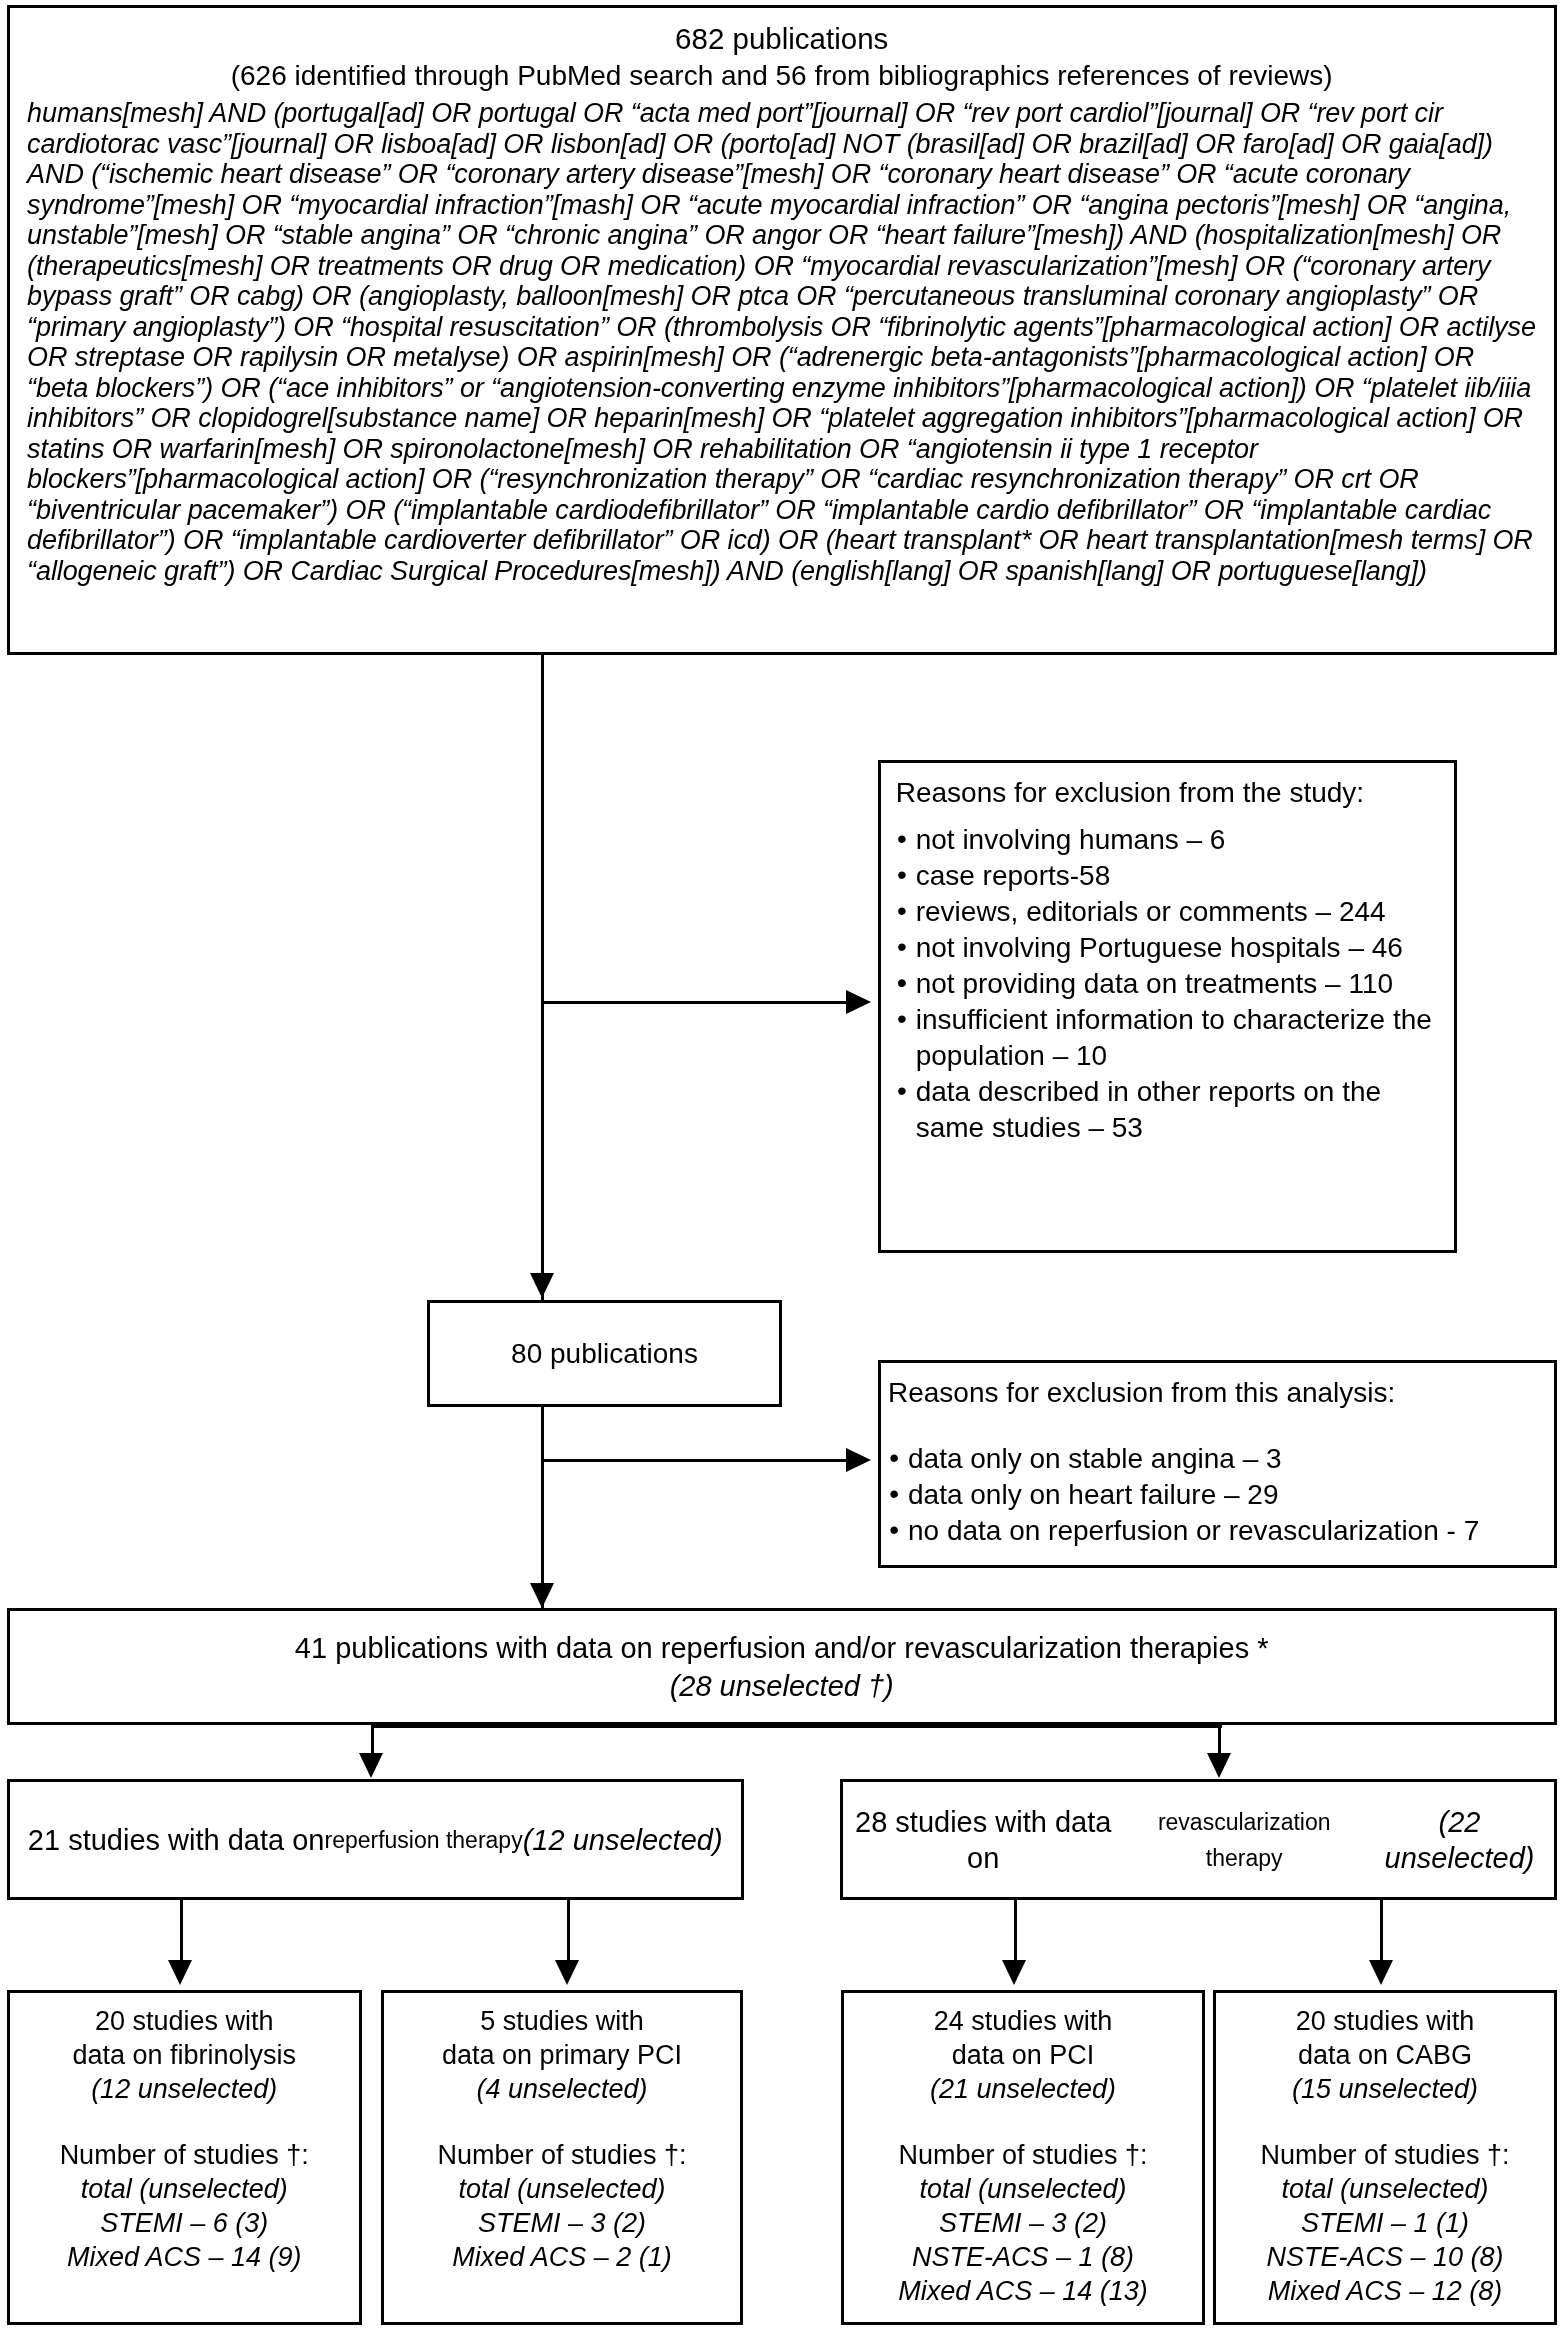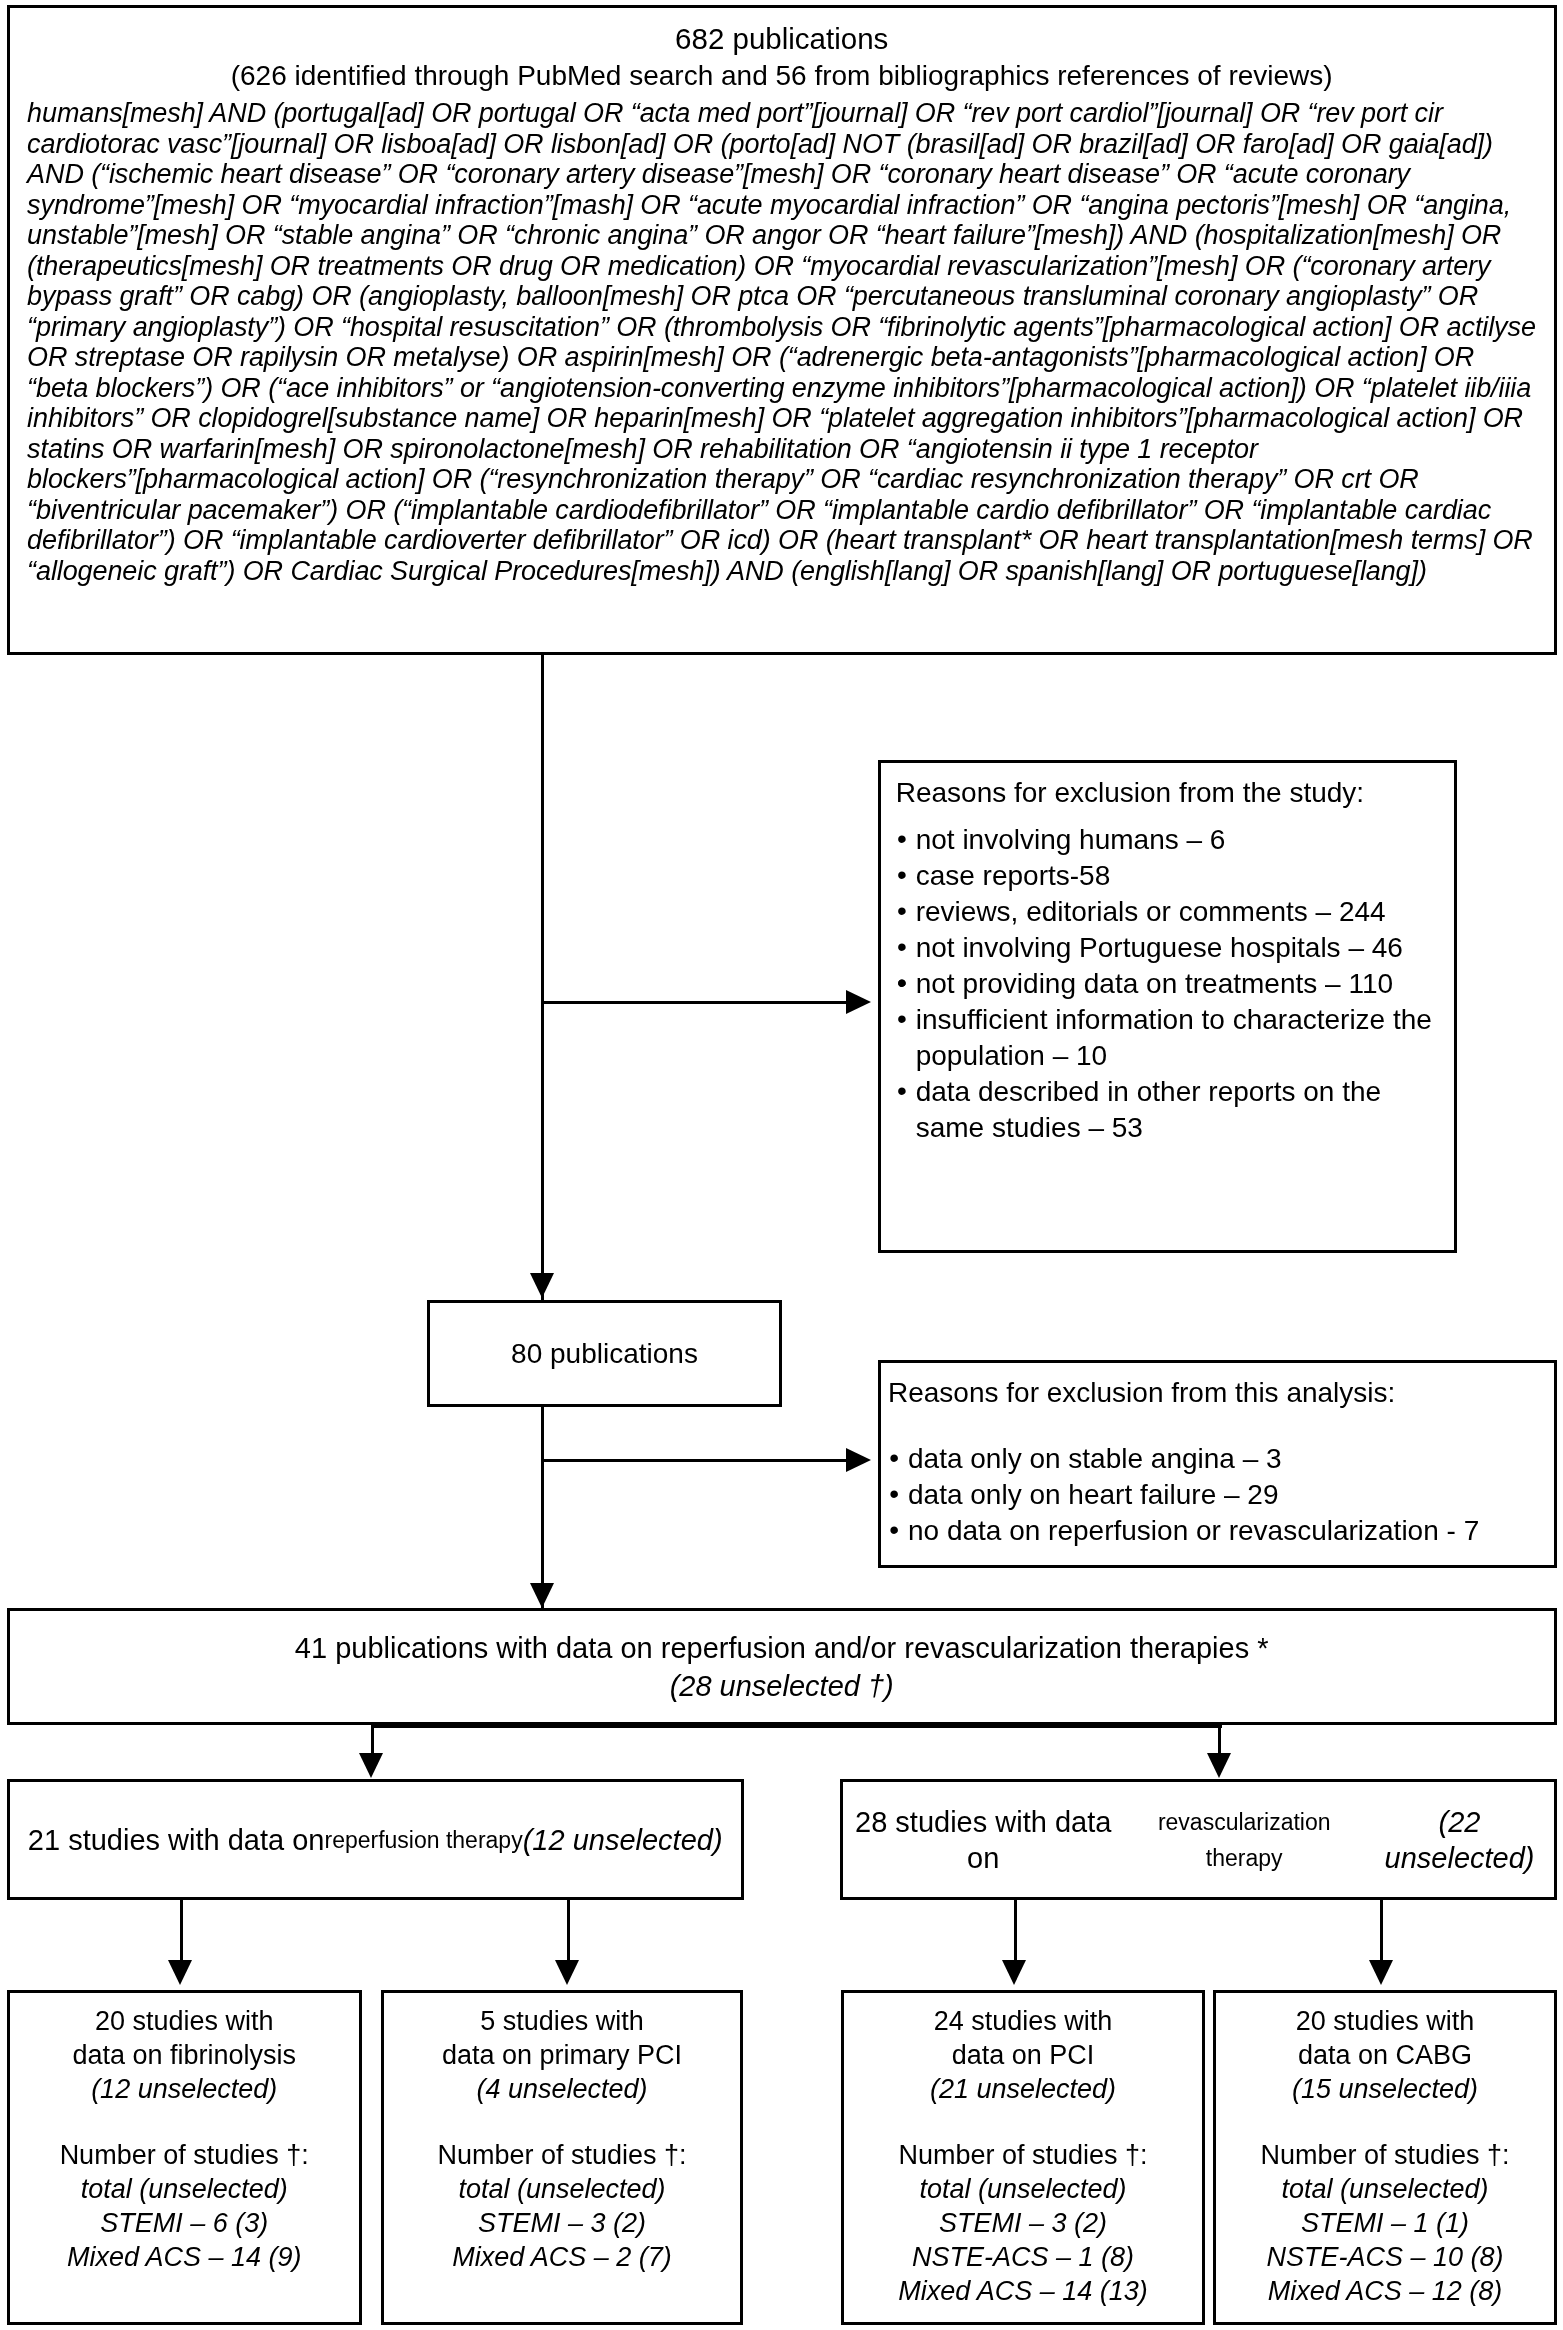--- a/index.html
+++ b/index.html
@@ -276,21 +276,21 @@
   </div>
 
   <div class="box leaf-box" id="primary-pci-box">
     <div class="l">5 studies with</div>
     <div class="l">data on primary PCI</div>
     <div class="it">(4 unselected)</div>
     <div class="leaf-gap"></div>
     <div class="l">Number of studies †:</div>
     <div class="it">total (unselected)</div>
     <div class="it">STEMI – 3 (2)</div>
-    <div class="it">Mixed ACS – 2 (7)</div>
+    <div class="it">Mixed ACS – 2 (1)</div>
   </div>
 
   <div class="box leaf-box" id="pci-box">
     <div class="l">24 studies with</div>
     <div class="l">data on PCI</div>
     <div class="it">(21 unselected)</div>
     <div class="leaf-gap"></div>
     <div class="l">Number of studies †:</div>
     <div class="it">total (unselected)</div>
     <div class="it">STEMI – 3 (2)</div>

